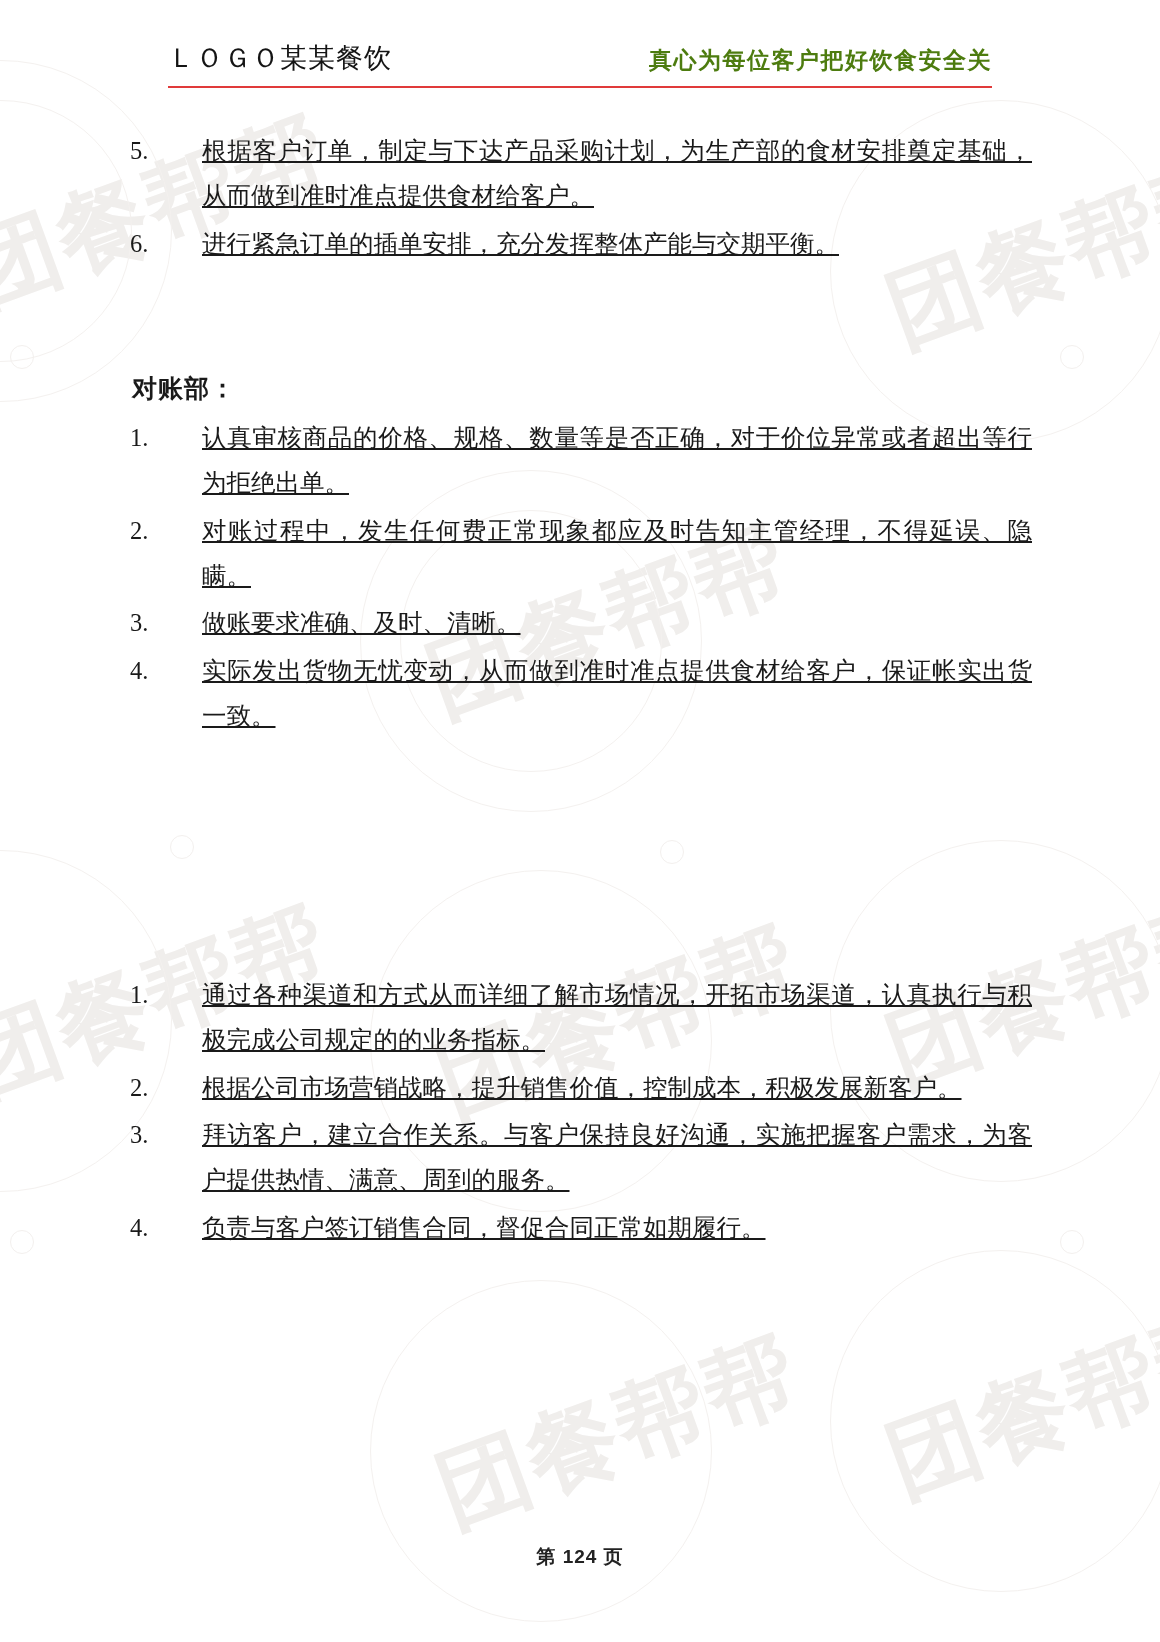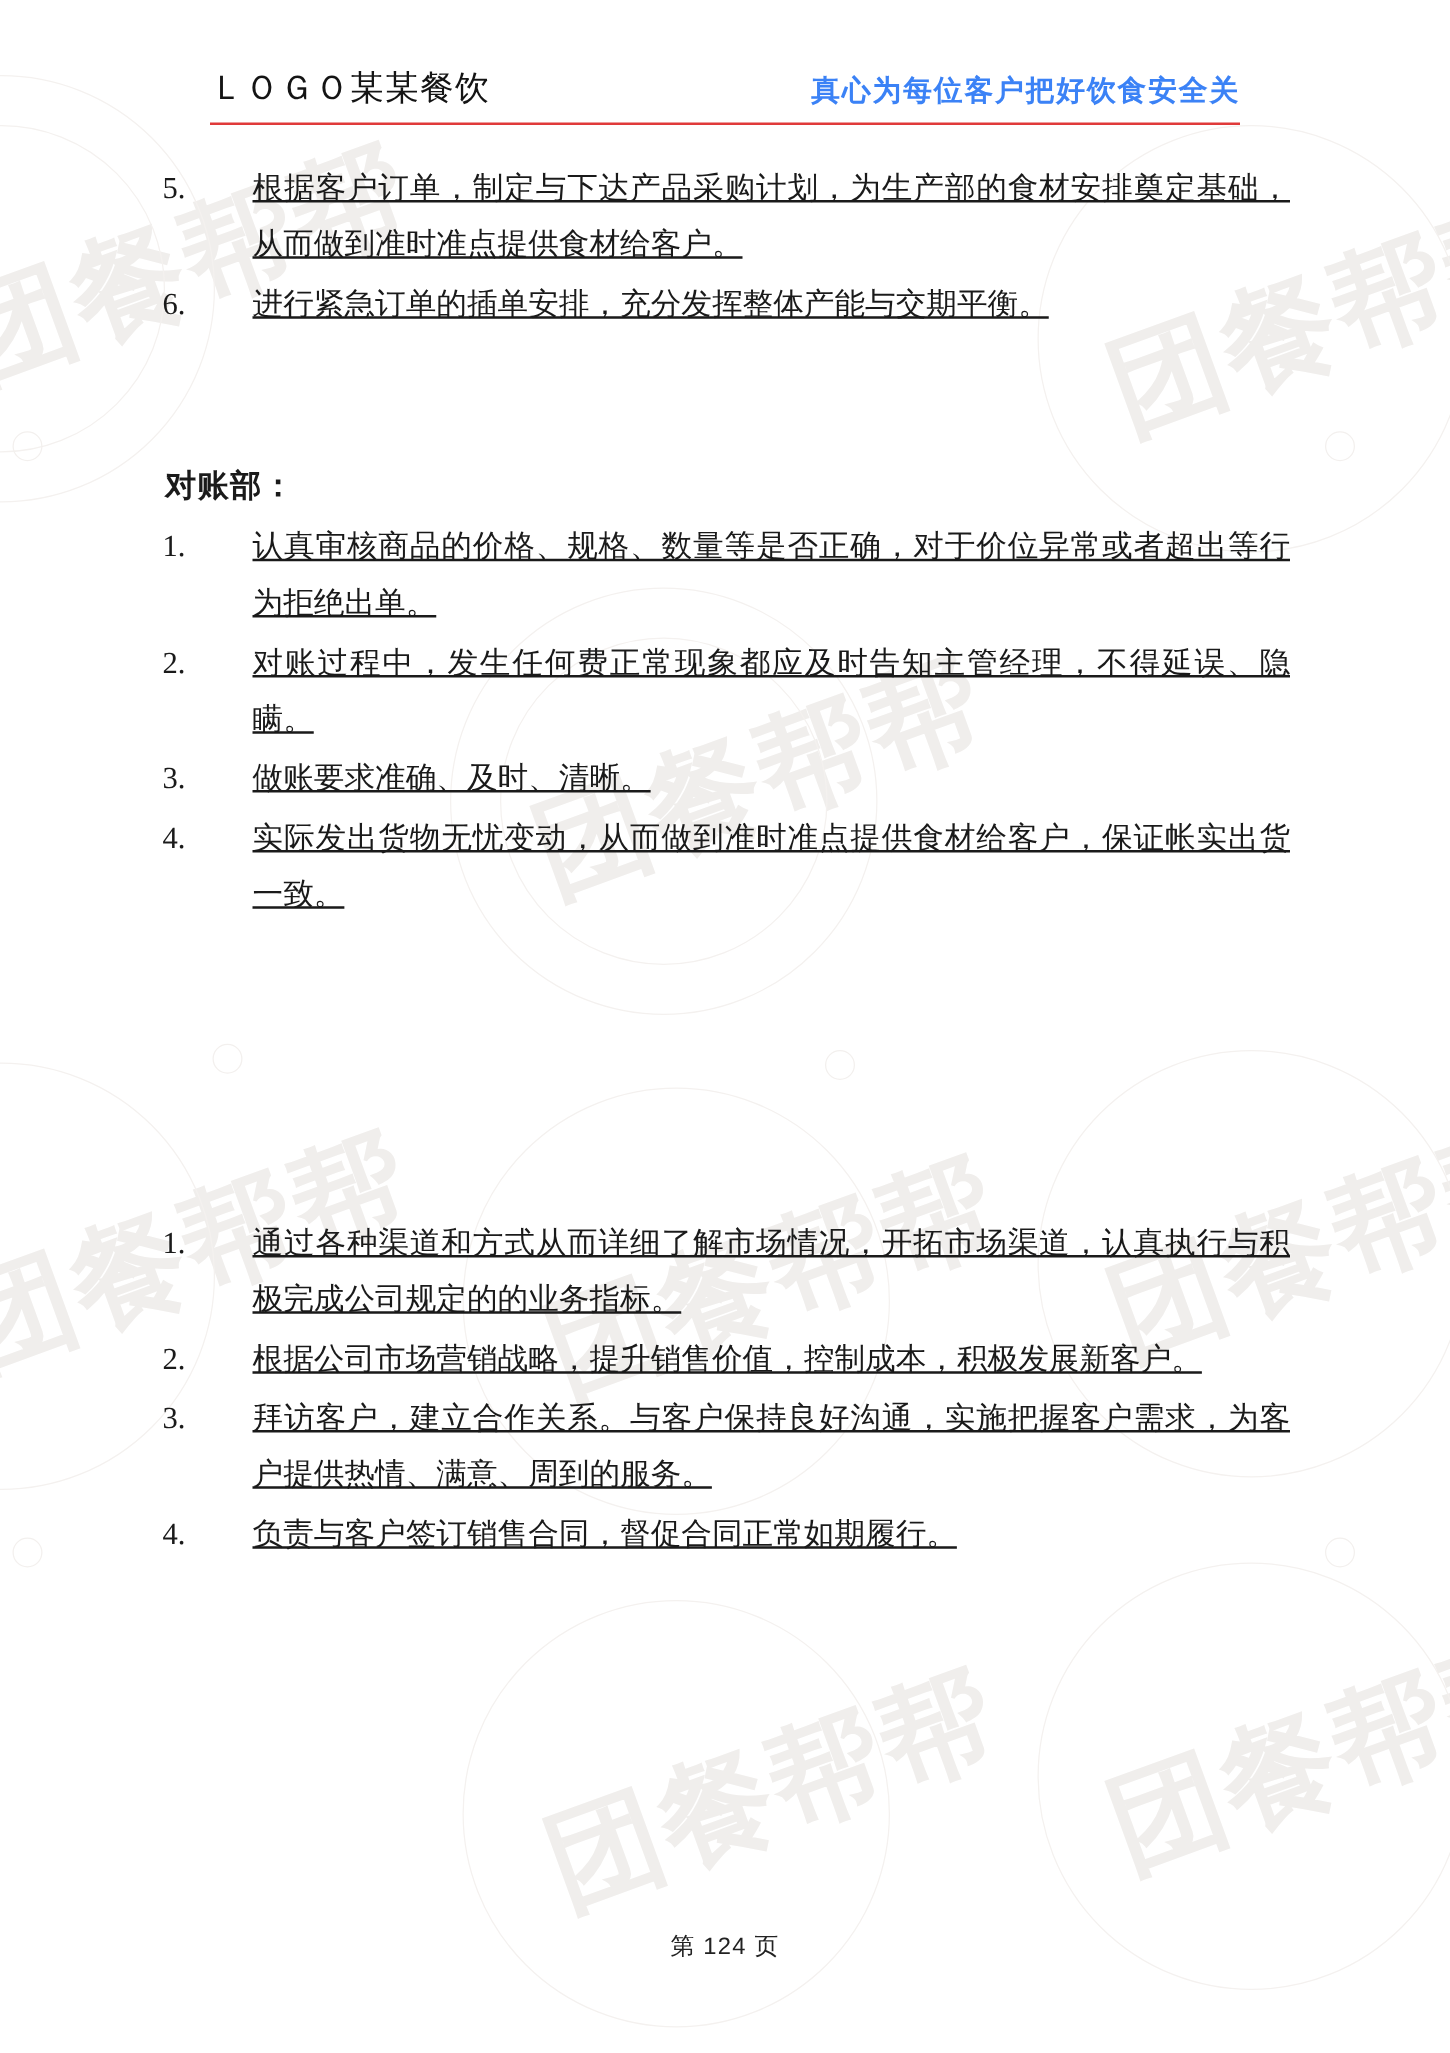--- a/index.html
+++ b/index.html
@@ -48,42 +48,42 @@
     position: absolute;
     border-radius: 50%;
     border: 1.5px solid #f3f0ee;
   }
 
   
   .header {
     position: absolute;
     left: 168px;
     right: 168px;
-    top: 52px;
+    top: 40px;
     z-index: 2;
   }
   .header-row {
     display: flex;
     align-items: flex-end;
     justify-content: space-between;
     padding-bottom: 10px;
   }
   .logo-text {
     font-family: "Liberation Serif", serif;
     font-size: 27px;
     letter-spacing: 1px;
     color: #141414;
     white-space: nowrap;
   }
   .slogan {
     font-family: "Liberation Sans", sans-serif;
     font-size: 23px;
     font-weight: 700;
     letter-spacing: 1.5px;
-    color: #3b82f6;
+    color: #4d7c0f;
     white-space: nowrap;
   }
   .header-rule {
     height: 2px;
     background: #e03a3a;
     width: 100%;
   }
 
   
   .content {
@@ -150,21 +150,21 @@
     position: absolute;
     left: 0;
     right: 0;
     bottom: 72px;
     text-align: center;
     z-index: 2;
   }
   .footer-text {
     font-family: "Liberation Sans", sans-serif;
     font-size: 19px;
-    font-weight: 400;
+    font-weight: 700;
     color: #222;
     letter-spacing: 1px;
     text-align: center;
   }
 </style>
 </head>
 <body>
 
 <div class="page">
 

